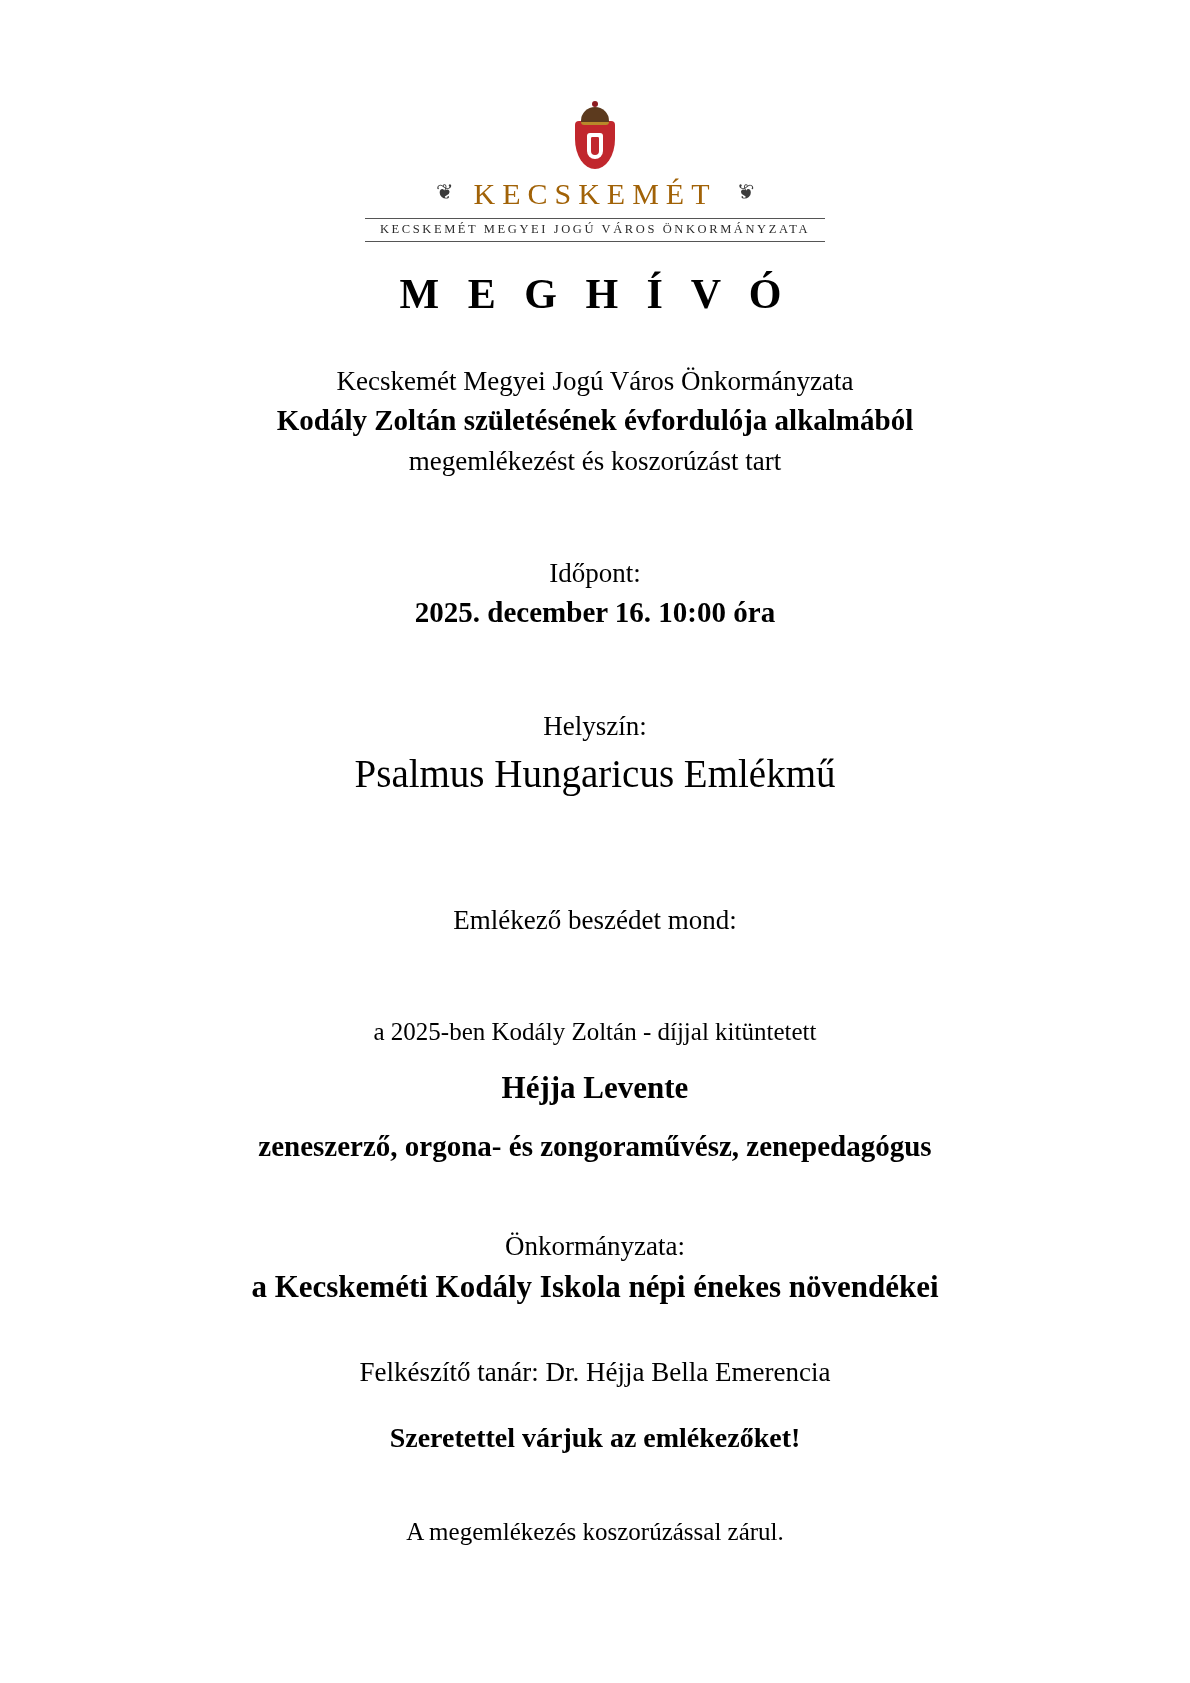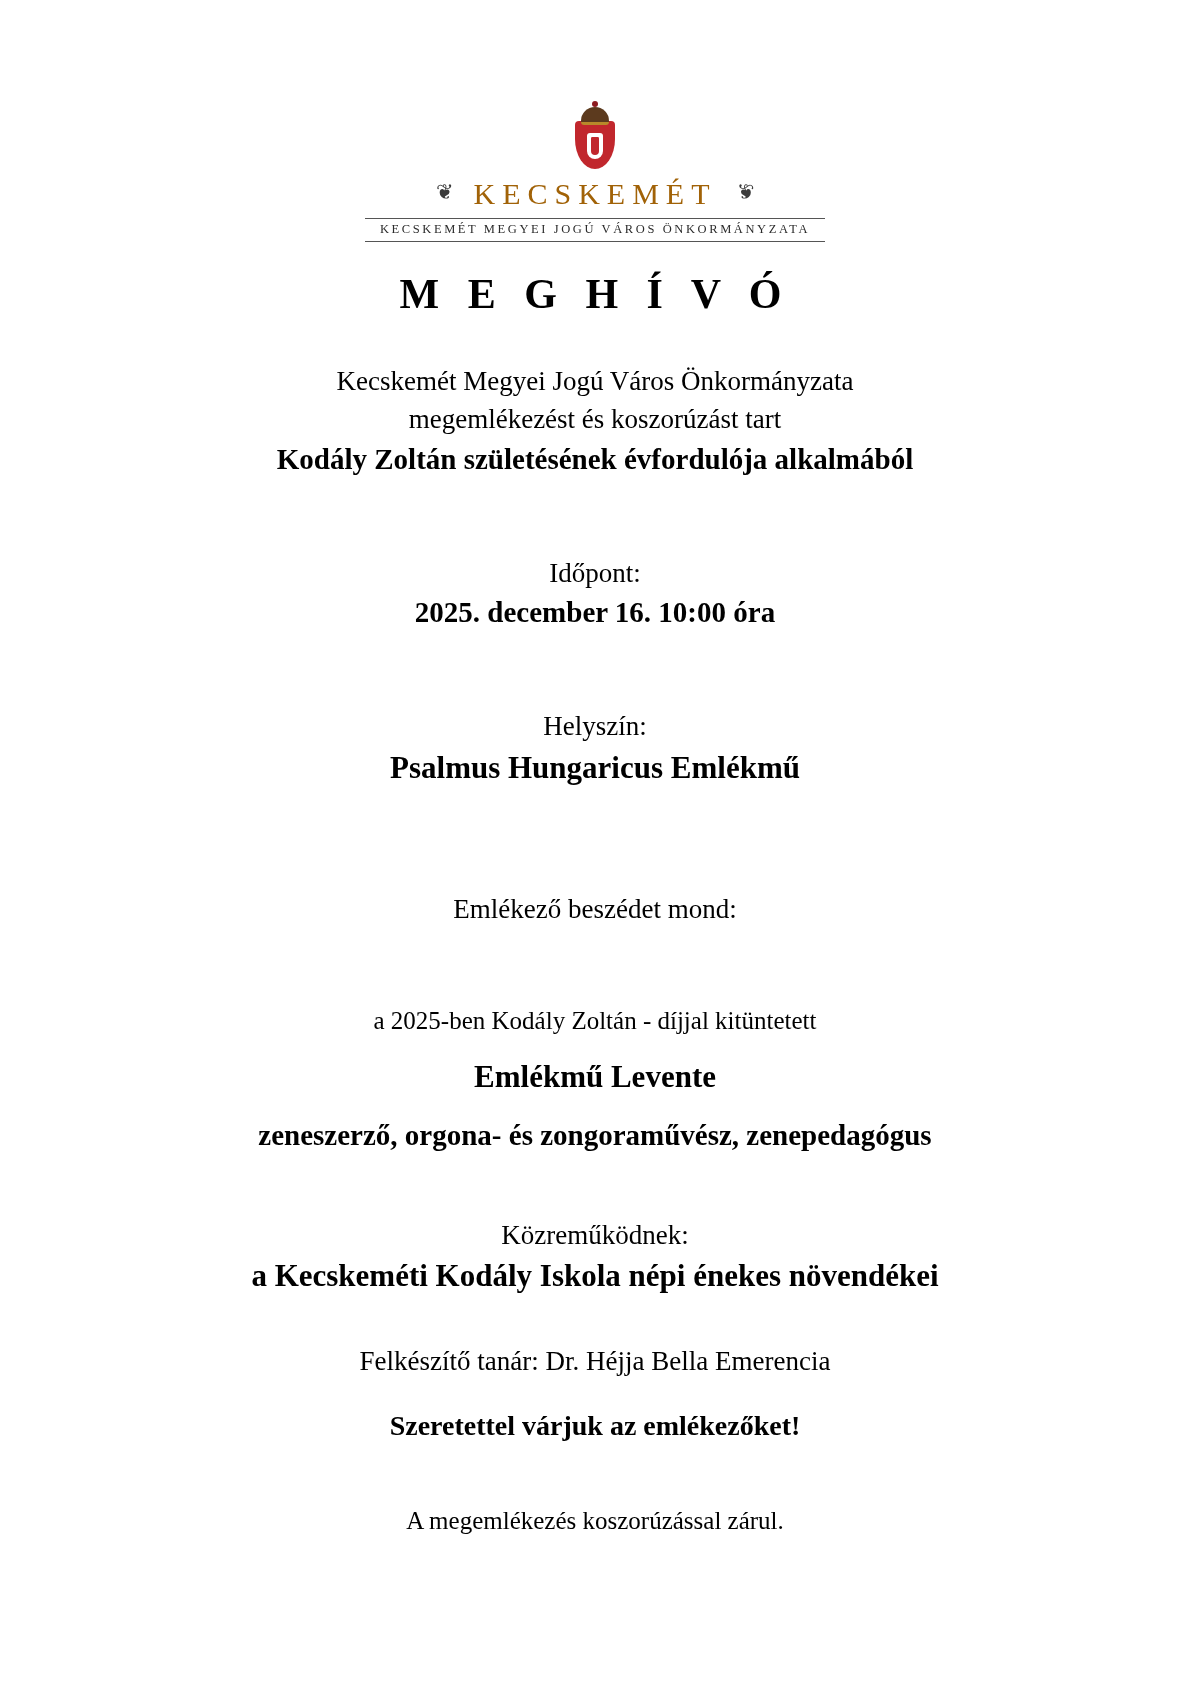--- a/index.html
+++ b/index.html
@@ -152,22 +152,22 @@
 
   .line.strong-lg {
     font-size: 29px;
     font-weight: bold;
   }
   .line.name {
     font-size: 31px;
     font-weight: bold;
   }
   .line.venue {
-    font-size: 31px;
-    font-weight: bold;
+    font-size: 39px;
+    font-weight: normal;
     text-align: center;
   }
   .line.closing {
     font-size: 28px;
     font-weight: bold;
   }
 </style>
 </head>
 <body>
 
@@ -190,22 +190,22 @@
     <div class="wordmark-sub">KECSKEMÉT MEGYEI JOGÚ VÁROS ÖNKORMÁNYZATA</div>
   </div>
 
   <div class="meghivo">M E G H Í V Ó</div>
 
   <div class="body-block">
 
     <div class="sp-md"></div>
 
     <div class="line">Kecskemét Megyei Jogú Város Önkormányzata</div>
+    <div class="line strong-lg">Kodály Zoltán születésének évfordulója alkalmából</div>
     <div class="line">megemlékezést és koszorúzást tart</div>
-    <div class="line strong-lg">Kodály Zoltán születésének évfordulója alkalmából</div>
 
     <div class="sp-xl"></div>
 
     <div class="line">Időpont:</div>
     <div class="line strong-lg">2025. december 16. 10:00 óra</div>
 
     <div class="sp-xl"></div>
 
     <div class="line">Helyszín:</div>
     <div class="line venue">Psalmus Hungaricus Emlékmű</div>
@@ -214,29 +214,29 @@
     <div class="sp-sm"></div>
 
     <div class="line">Emlékező beszédet mond:</div>
 
     <div class="sp-md"></div>
 
     <div class="line small">a 2025-ben Kodály Zoltán - díjjal kitüntetett</div>
 
     <div class="sp-xs"></div>
 
-    <div class="line name">Emlékmű Levente</div>
+    <div class="line name">Héjja Levente</div>
 
     <div class="sp-xs"></div>
 
     <div class="line strong-lg">zeneszerző, orgona- és zongoraművész, zenepedagógus</div>
 
     <div class="sp-lg"></div>
 
-    <div class="line">Közreműködnek:</div>
+    <div class="line">Önkormányzata:</div>
     <div class="line name">a Kecskeméti Kodály Iskola népi énekes növendékei</div>
 
     <div class="sp-md"></div>
 
     <div class="line">Felkészítő tanár: Dr. Héjja Bella Emerencia</div>
 
     <div class="sp-sm"></div>
 
     <div class="line closing">Szeretettel várjuk az emlékezőket!</div>
 

